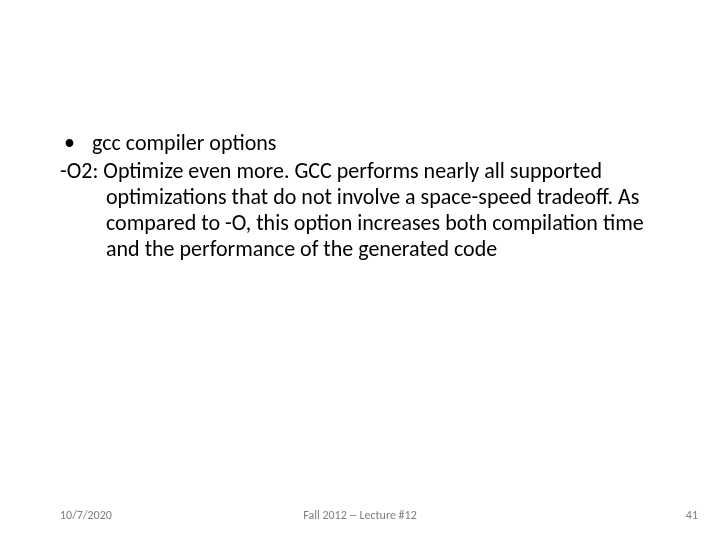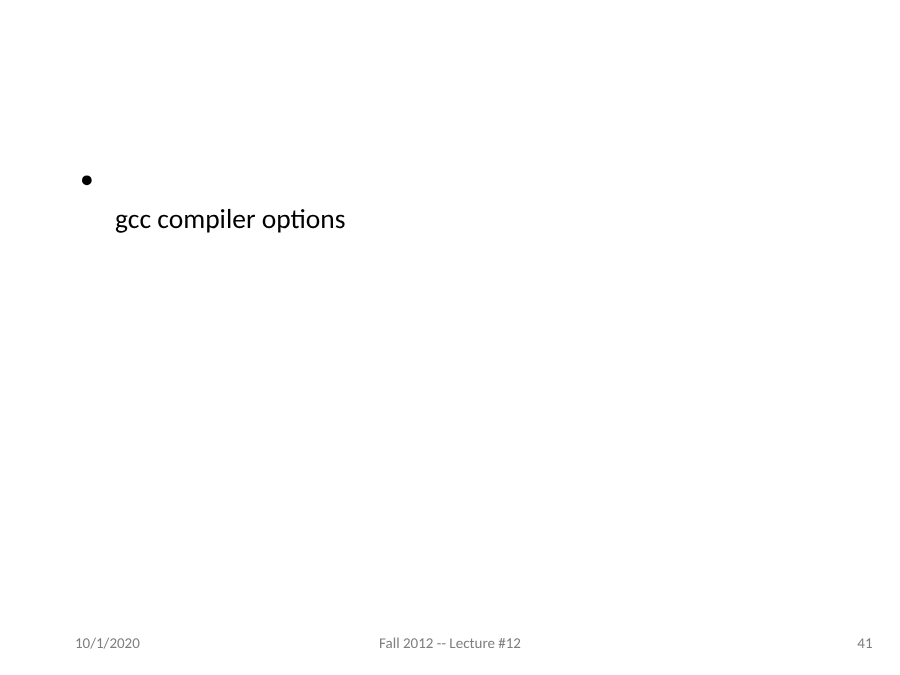--- a/index.html
+++ b/index.html
@@ -42,21 +42,20 @@
     margin-bottom: 2px;
   }
   .bullet .dot {
     width: 28px;
     flex: 0 0 28px;
     text-align: left;
     padding-left: 4px;
   }
   .bullet .txt {
     flex: 1;
-    margin-top: 32px;
   }
   .para {
     margin: 0 0 2px 0;
     padding-left: 0;
     text-indent: -46px;
     margin-left: 46px;
   }
   .footer {
     position: absolute;
     bottom: 18px;
@@ -88,21 +87,22 @@
 <body>
 
 <div class="slide">
 
 
   <div class="body">
     <div class="bullet">
       <div class="dot">•</div>
       <div class="txt">gcc compiler options</div>
     </div>
+    <p class="para">-O2: Optimize even more. GCC performs nearly all supported optimizations that do not involve a space-speed tradeoff. As compared to -O, this option increases both compilation time and the performance of the generated code</p>
   </div>
 
   <div class="footer">
-    <span class="date">10/1/2020</span>
+    <span class="date">10/7/2020</span>
     <span class="center">Fall 2012 -- Lecture #12</span>
     <span class="page">41</span>
   </div>
 
 </div>
 
 </body></html>

